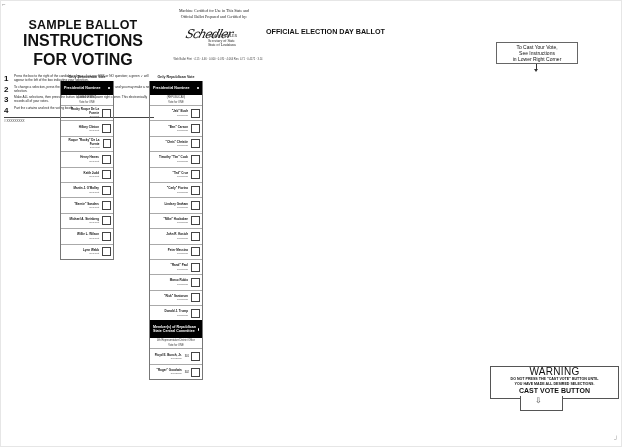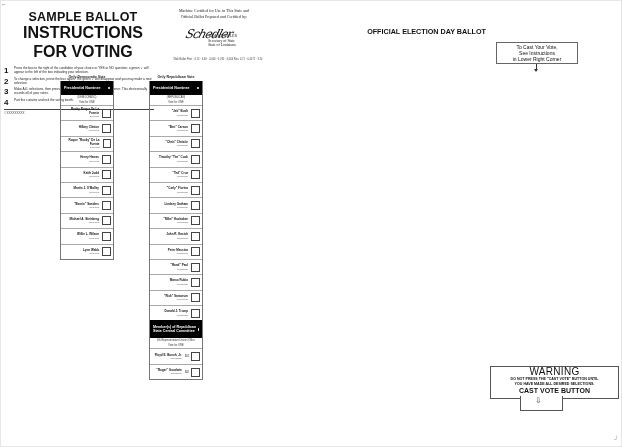--- a/index.html
+++ b/index.html
@@ -6,39 +6,39 @@
   body {
     width:622px; height:447px; background:#ffffff; position:relative; overflow:hidden;
     font-family:"Liberation Sans", sans-serif; color:#111;
   }
   .page-border {
     position:absolute; left:0; top:0; width:620px; height:445px; border:1px solid #e6e6e6;
   }
   .corner-mark { position:absolute; font-size:6px; color:#999; }
 
   
-  .instructions { position:absolute; left:4px; top:12px; width:150px; }
+  .instructions { position:absolute; left:4px; top:20px; width:150px; }
   .sb-title { text-align:center; font-weight:bold; font-size:12.5px; line-height:11px; letter-spacing:0.2px; padding-left:8px; }
   .sb-subtitle { text-align:center; font-weight:bold; font-size:16px; line-height:19px; padding-left:8px; }
   .steps { margin-top:5px; }
   .step { display:flex; align-items:flex-start; margin-bottom:1.5px; }
   .step-num { font-weight:bold; font-size:8px; width:10px; line-height:9px; }
   .step-text { font-size:3.2px; line-height:4.2px; color:#222; width:138px; }
   .instr-rule { border-top:1px solid #444; margin-top:2px; width:150px; }
   .instr-foot { font-size:3px; color:#333; margin-top:1px; }
 
   
   .cert { position:absolute; left:164px; top:8px; width:100px; }
   .cert-line { text-align:center; font-family:"Liberation Serif", serif; font-size:4px; line-height:5.5px; color:#222; }
   .signature { position:absolute; left:22px; top:19px; font-family:"DejaVu Serif", serif; font-style:italic; font-size:12px; letter-spacing:-1px; transform:skewX(-15deg); }
   .signer { position:absolute; left:44px; top:26px; font-family:"Liberation Serif", serif; font-size:3.8px; line-height:4.6px; color:#222; }
   .cert-code { position:absolute; left:0; top:50px; width:108px; font-size:2.6px; color:#444; white-space:nowrap; text-align:center; }
 
   
-  .official { position:absolute; left:266px; top:27px; width:220px; text-align:right; font-weight:bold; font-size:7.2px; line-height:10px; }
+  .official { position:absolute; left:266px; top:27px; width:220px; text-align:left; font-weight:bold; font-size:7.2px; line-height:10px; }
 
   
   .cast-top { position:absolute; left:496px; top:42px; width:82px; height:22px; border:1px solid #666; font-size:5px; line-height:6px; text-align:center; padding-top:1px; box-sizing:border-box; }
   .cast-arrow { position:absolute; left:536px; top:64px; width:1px; height:6px; background:#333; }
   .cast-arrow:after { content:""; position:absolute; left:-2px; top:5px; border-left:2.5px solid transparent; border-right:2.5px solid transparent; border-top:3px solid #333; }
 
   
   .column { position:absolute; top:75px; width:54px; }
   .col-heading { text-align:center; font-size:3.6px; font-weight:bold; color:#222; height:6px; }
   .col-box { border:0.7px solid #777; border-top:none; }

